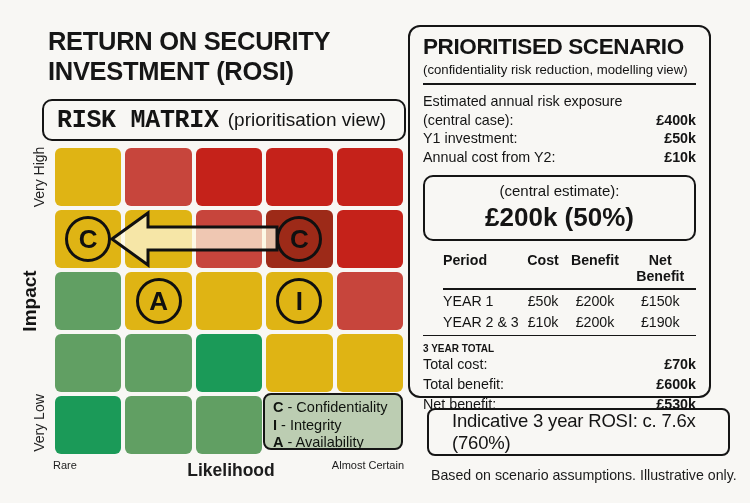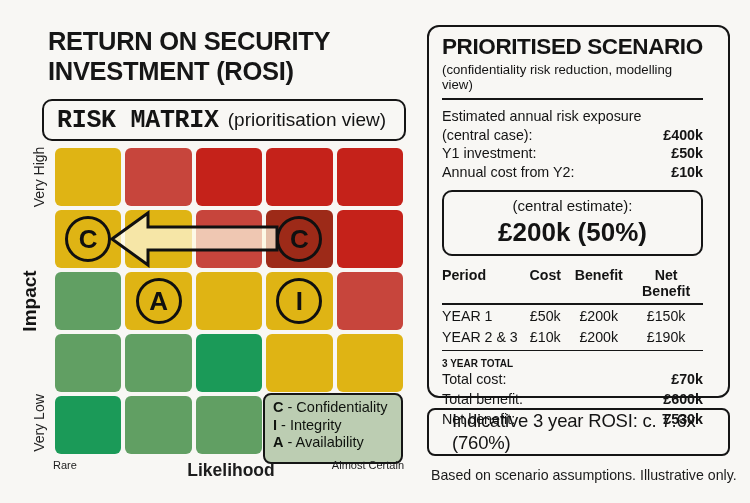--- a/index.html
+++ b/index.html
@@ -39,55 +39,55 @@
 
   .arrow-layer, .marker-layer { position:absolute; inset:0; }
   .marker {
     position:absolute; width:46px; height:46px; margin:-23px 0 0 -23px;
     border:3.5px solid #101010; border-radius:50%;
     display:flex; align-items:center; justify-content:center;
     font-size:26px; font-weight:bold; color:#101010;
   }
 
   .legend-box {
-    position:absolute; left:208px; top:245px; width:140px; height:71px;
+    position:absolute; left:208px; top:245px; width:140px; height:57px;
     background:#bccdb2; border:2.5px solid #151515; border-radius:8px;
     padding:4px 0 0 8px; line-height:1.22; font-size:14.5px; color:#10140f;
   }
   .legend-box .k { font-weight:bold; }
 
   .axis-label { position:absolute; transform:translate(-50%,-50%) rotate(-90deg); font-size:14px; color:#222; white-space:nowrap; }
   .axis-label.bold { font-weight:bold; font-size:19px; color:#141414; }
   .x-label { position:absolute; font-size:11px; color:#1c1c1c; white-space:nowrap; }
   .x-label.mid { font-weight:bold; font-size:17.5px; transform:translateX(-50%); }
   .x-label.right { transform:translateX(-100%); }
 
   
   .scenario-panel {
-    position:absolute; left:427px; top:25px; width:303px; height:373px;
+    position:absolute; left:408px; top:25px; width:303px; height:373px;
     border:2.5px solid #151515; border-radius:12px;
-    padding:8px 25px 6px 13px;
+    padding:8px 13px 6px 13px;
   }
   .scenario-panel h2 { font-size:22.5px; font-weight:bold; letter-spacing:-0.4px; line-height:1.1; }
   .scenario-sub { font-size:13.2px; margin-top:2px; }
   .rule { border:none; border-top:2px solid #161616; margin:6px 0 7px 0; }
 
   .assump-line { font-size:14.3px; line-height:1.32; }
   .assump-row { display:flex; justify-content:space-between; font-size:14.3px; line-height:1.32; }
   .assump-row .val { font-weight:bold; }
 
   .benefit-box {
     border:2px solid #151515; border-radius:10px;
     margin:8px 0 9px 0; padding:5px 4px 6px 4px; text-align:center;
   }
   .benefit-box .l1, .benefit-box .l2 { font-size:15px; line-height:1.25; }
   .benefit-box .big { font-size:26px; font-weight:bold; margin-top:1px; }
 
   .cb-table { width:100%; font-size:14.2px; }
-  .cb-row { display:grid; grid-template-columns:1.25fr .72fr .95fr 1.15fr; align-items:baseline; padding:2.5px 0; }
+  .cb-row { display:grid; grid-template-columns:1.25fr .72fr .95fr 1.15fr; align-items:baseline; padding:2.5px 0;margin-left:20px; }
   .cb-row span:nth-child(1){ text-align:left; }
   .cb-row span:nth-child(2), .cb-row span:nth-child(3), .cb-row span:nth-child(4){ text-align:center; }
   .cb-row.head { font-weight:bold; border-bottom:2px solid #161616; padding-bottom:4px; }
   .cb-table .bottom { border-bottom:1.5px solid #161616; margin-top:3px; }
 
   .totals { margin-top:7px; }
   .totals .t-head { font-size:10px; font-weight:bold; margin-bottom:1px; }
   .t-row { display:flex; justify-content:space-between; font-size:14.3px; line-height:1.38; }
   .t-row .val { font-weight:bold; }
 

